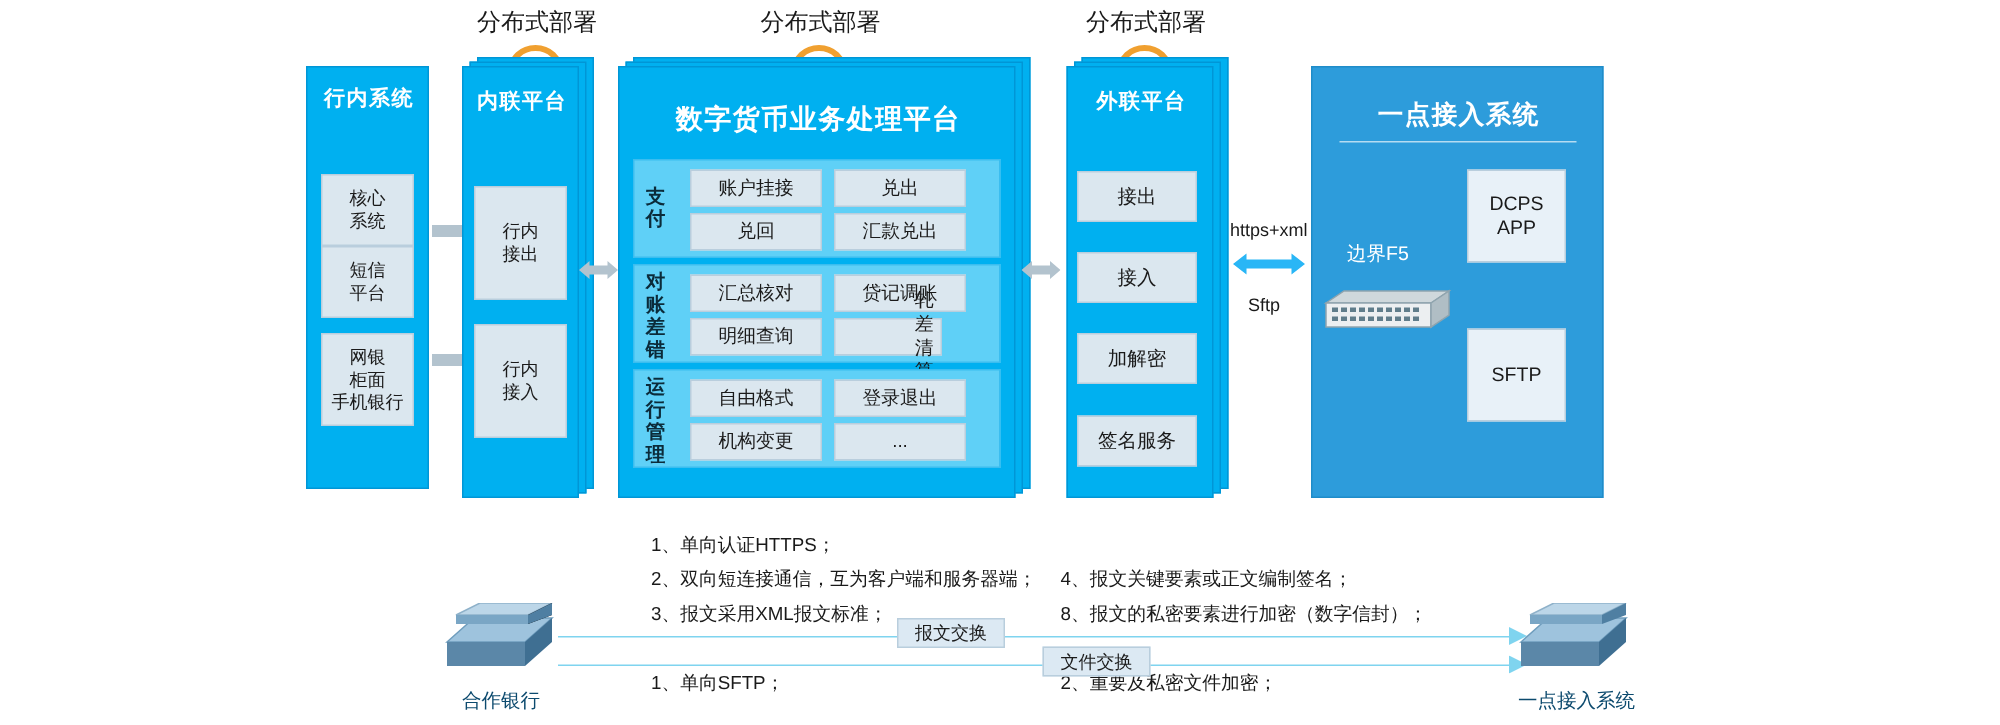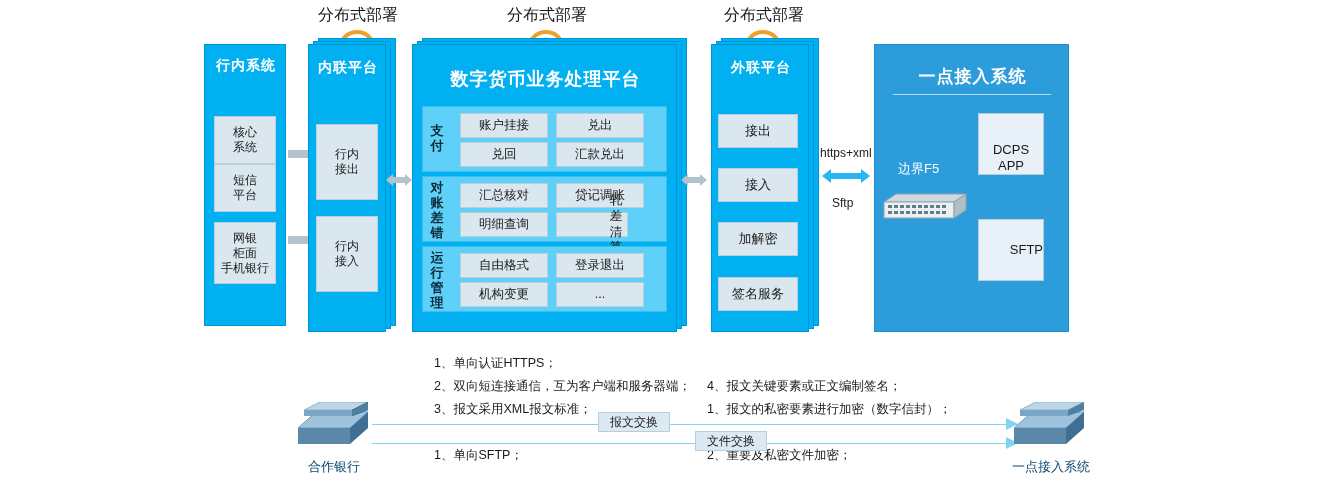--- a/index.html
+++ b/index.html
@@ -27,21 +27,21 @@
   }
 
   
   .wbox{
     background:#dbe7ef;border:1px solid #b9cedd;
     display:flex;align-items:center;justify-content:center;
     text-align:center;color:#1a1a1a;box-sizing:border-box;
     line-height:1.25;
   }
   .wbox-blue{
-    background:#e8f1f8;border:1px solid #b9cedd;justify-content:flex-end;
+    background:#e8f1f8;border:1px solid #b9cedd;
   }
   .group{
     background:#5fd0f7;border:1px solid #3bbdef;box-sizing:border-box;
   }
   .glabel{
     color:#0b2b3a;font-weight:bold;text-align:center;line-height:1.15;
   }
 
   .note{font-size:12px;color:#1a1a1a;white-space:nowrap;}
 
@@ -217,21 +217,21 @@
   <div class="abs wbox wbox-blue" style="left:978px;top:113px;width:66px;height:62px;font-size:13px;flex-direction:column;">
     <span>DCPS</span>
     <span>APP</span>
   </div>
   <div class="abs wbox wbox-blue" style="left:978px;top:219px;width:66px;height:62px;font-size:13px;">SFTP</div>
 
   <div class="abs footer-text" style="left:434px;top:355px;">1、单向认证HTTPS；</div>
   <div class="abs footer-text" style="left:434px;top:378px;">2、双向短连接通信，互为客户端和服务器端；</div>
   <div class="abs footer-text" style="left:434px;top:401px;">3、报文采用XML报文标准；</div>
   <div class="abs footer-text" style="left:707px;top:378px;">4、报文关键要素或正文编制签名；</div>
-  <div class="abs footer-text" style="left:707px;top:401px;">1、报文的私密要素进行加密（数字信封）；</div>
+  <div class="abs footer-text" style="left:707px;top:401px;">8、报文的私密要素进行加密（数字信封）；</div>
   <div class="abs footer-text" style="left:434px;top:447px;">1、单向SFTP；</div>
   <div class="abs footer-text" style="left:707px;top:447px;">2、重要及私密文件加密；</div>
 
   <div class="abs hr-line" style="left:372px;top:424px;width:640px;"></div>
   <svg class="abs" style="left:1006px;top:418px;" width="12" height="12">
     <polygon points="0,0 12,6 0,12" fill="#7fd4ef"></polygon>
   </svg>
   <div class="abs hr-line" style="left:372px;top:443px;width:640px;"></div>
   <svg class="abs" style="left:1006px;top:437px;" width="12" height="12">
     <polygon points="0,0 12,6 0,12" fill="#7fd4ef"></polygon>

